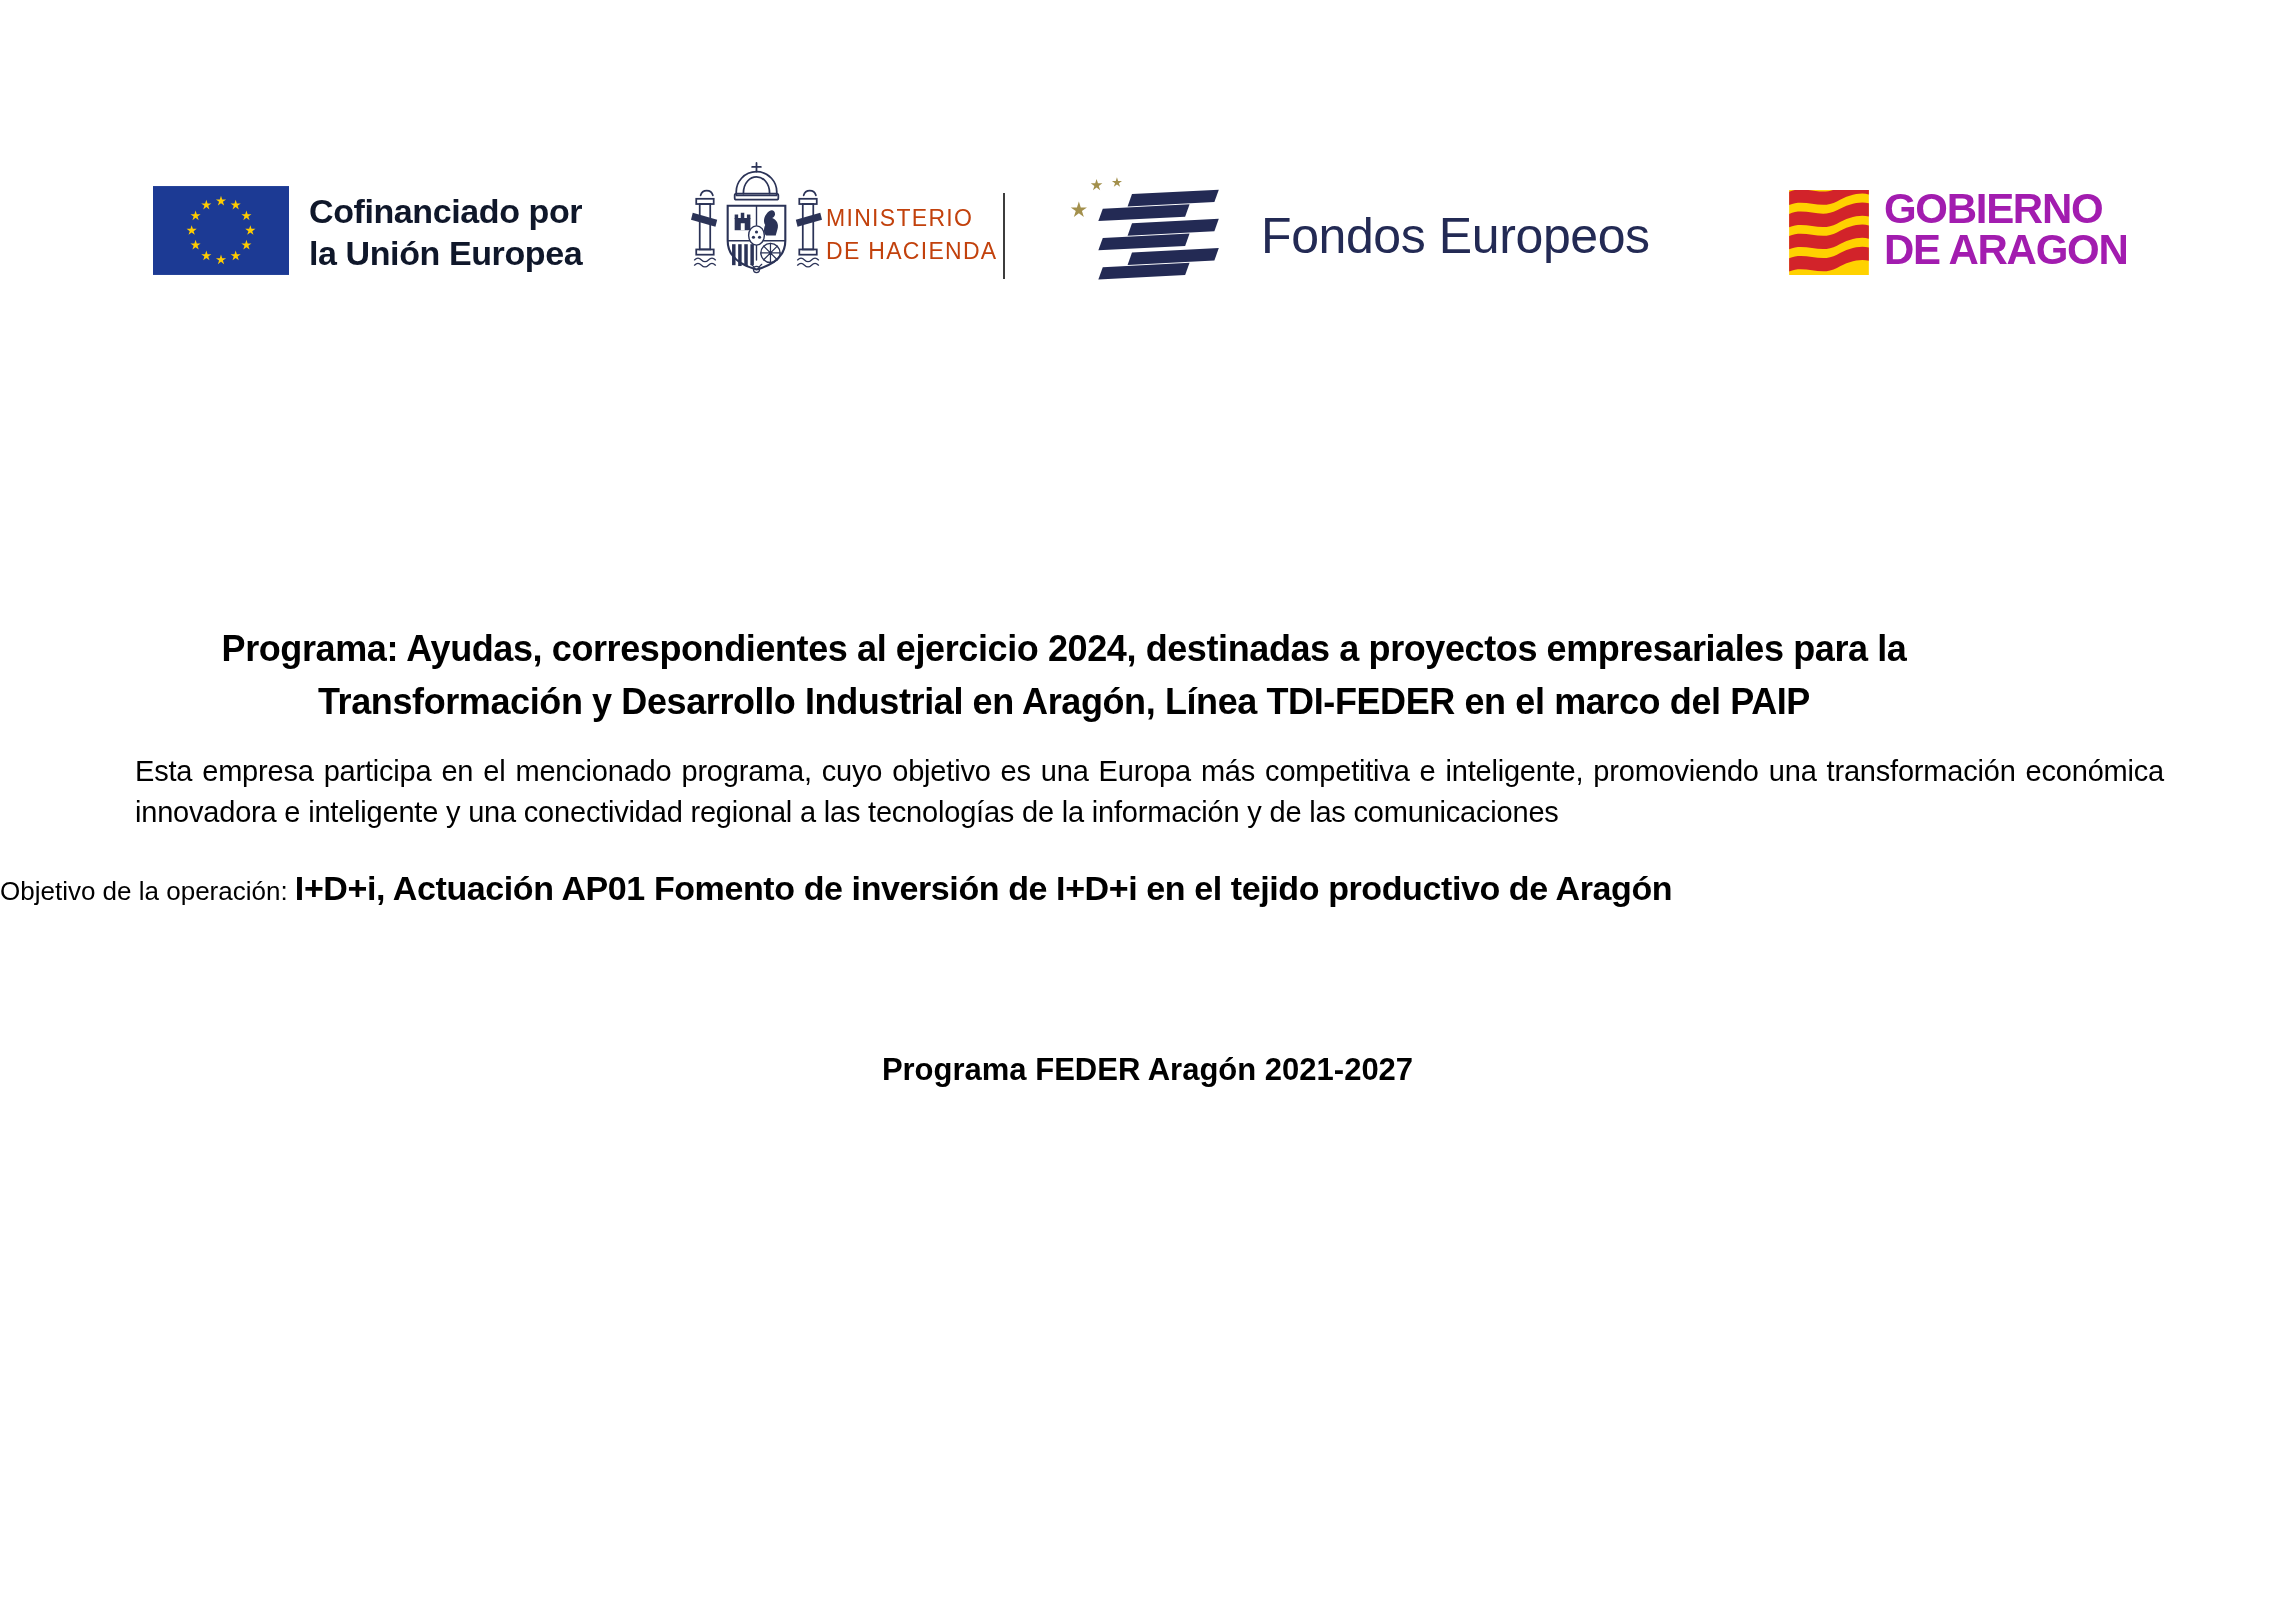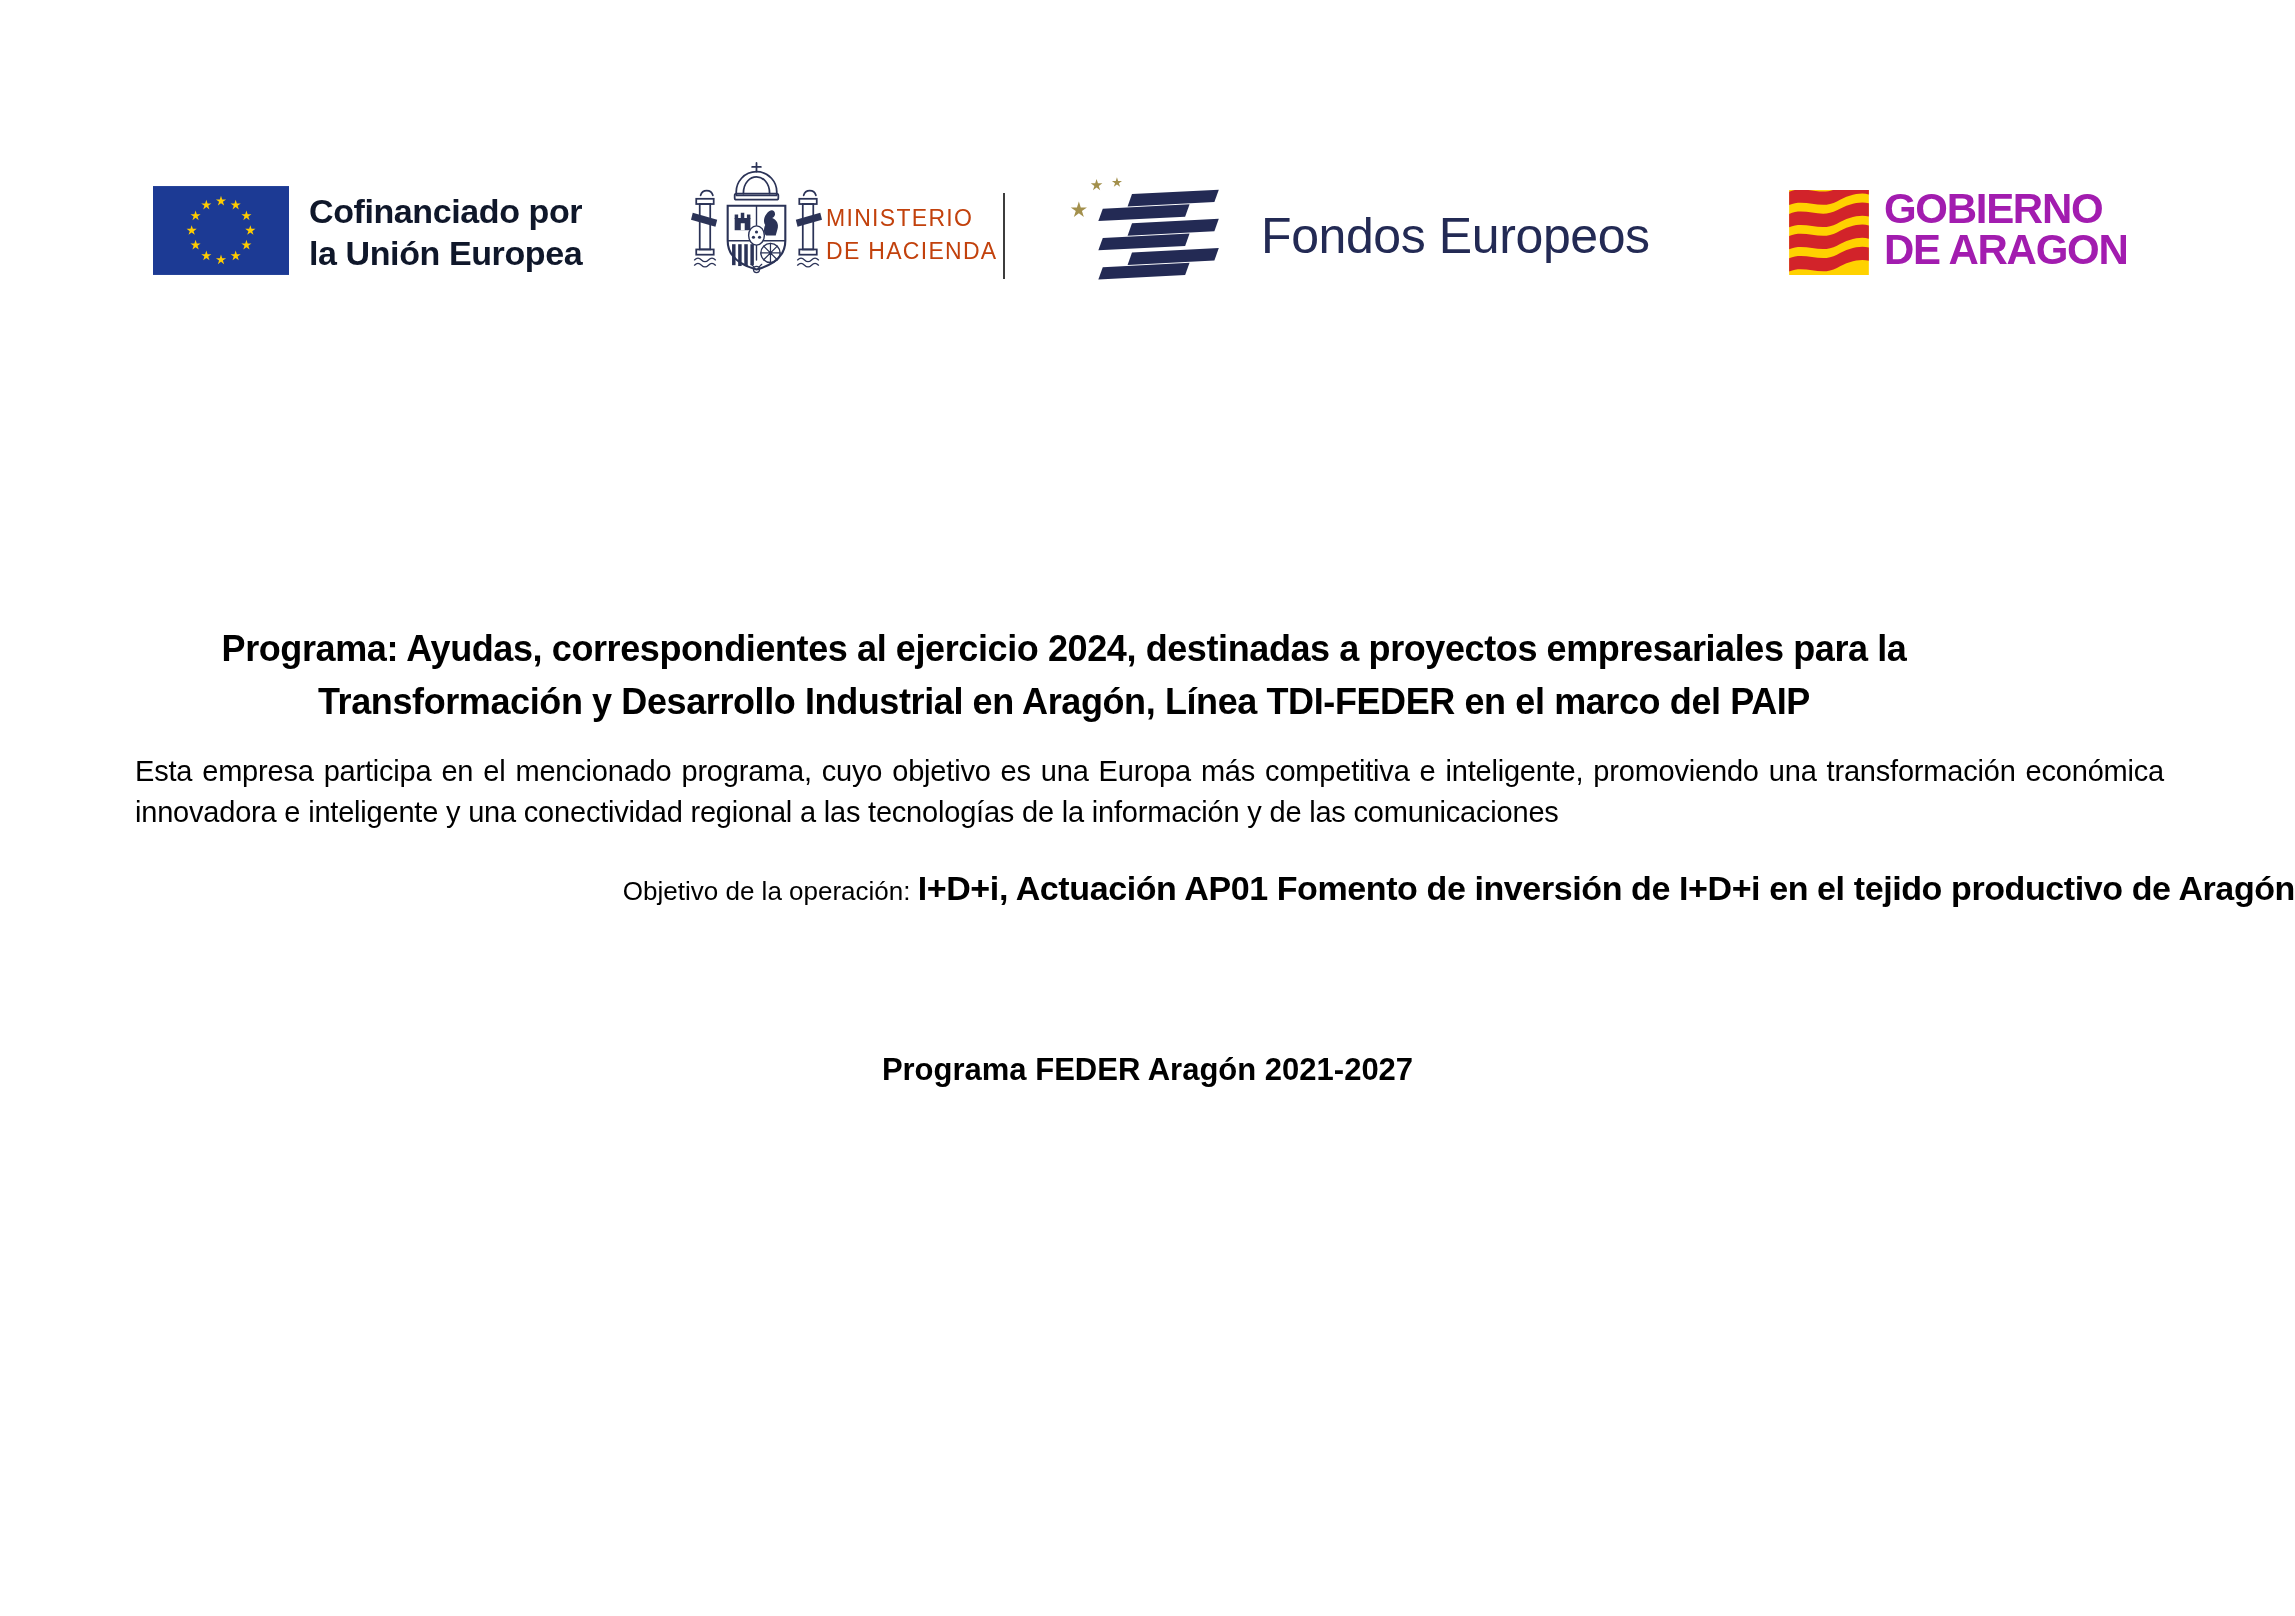--- a/index.html
+++ b/index.html
@@ -47,21 +47,21 @@
     font-size:36px; font-weight:bold; line-height:53px;
     letter-spacing:-0.4px; white-space:pre-line;
   }
   .paragraph {
     left:135px; top:751px; width:2029px;
     font-size:29px; font-weight:400; line-height:41px;
     text-align:justify; letter-spacing:-0.2px;
   }
   .objective {
     left:0; top:863px; width:2295px;
-    text-align:right; line-height:50px;
+    text-align:left; line-height:50px;
   }
   .objective .obj-label { font-size:26px; font-weight:400; }
   .objective .obj-value { font-size:34px; font-weight:bold; letter-spacing:-0.4px; }
   .program-period {
     left:0; top:1048px; width:2295px;
     text-align:center;
     font-size:31px; font-weight:bold; line-height:44px;
   }
   svg { display:block; }
 </style>

